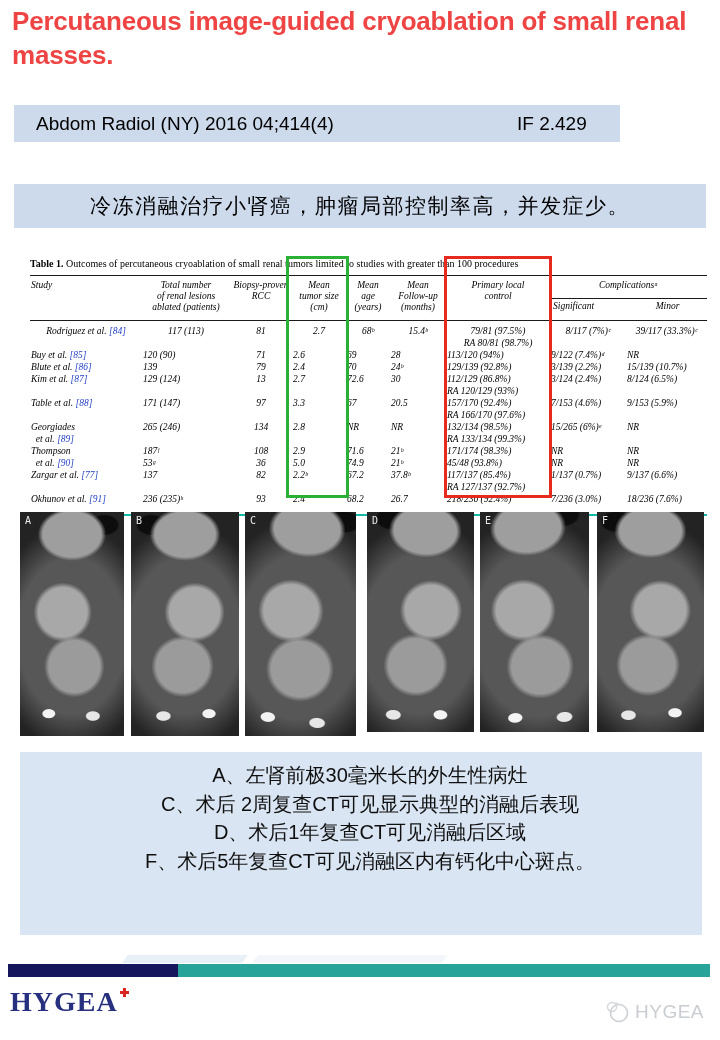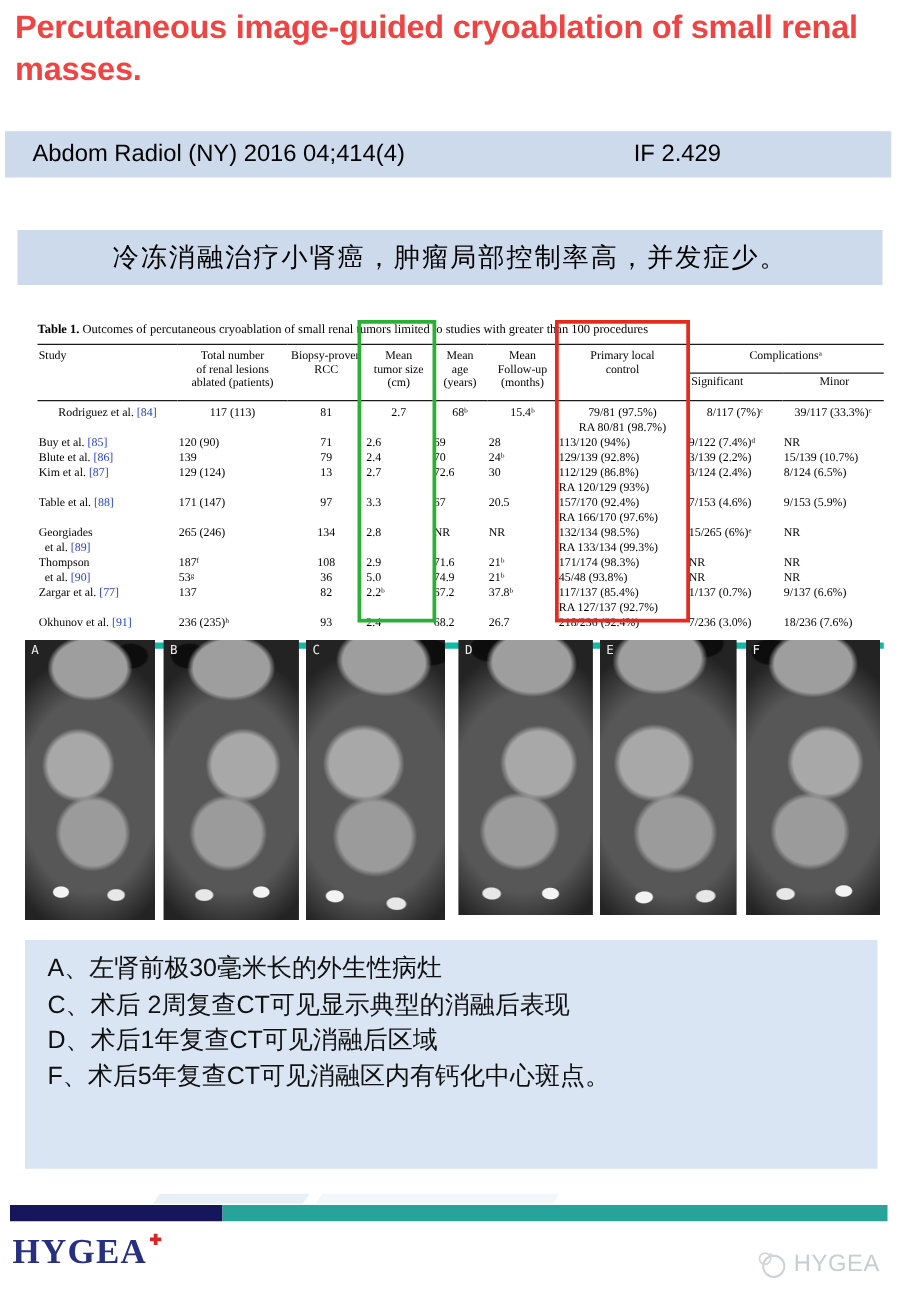--- a/index.html
+++ b/index.html
@@ -2,30 +2,30 @@
 <html><head>
 <meta charset="utf-8">
 <style>
   html,body{margin:0;padding:0;background:#ffffff;}
   body{width:720px;height:1040px;position:relative;font-family:"Liberation Sans",sans-serif;color:#000;}
   .slide{position:absolute;left:0;top:0;width:720px;height:1040px;overflow:hidden;background:#fff;}
 
   
   .title{position:absolute;left:12px;top:4px;width:688px;font-size:26px;font-weight:700;line-height:34px;letter-spacing:-0.2px;color:#ef4444;}
   .bar{position:absolute;background:#ccdaec;display:flex;align-items:center;}
-  .bar-cite{left:4px;top:105px;width:709px;height:37px;font-size:19px;}
+  .bar-cite{left:14px;top:105px;width:606px;height:37px;font-size:19px;}
   .cite-text{margin-left:22px;}
   .cite-if{position:absolute;left:503px;}
   .bar-cn{left:14px;top:184px;width:692px;height:44px;font-size:21px;justify-content:center;font-family:"Liberation Serif",serif;letter-spacing:1.5px;}
 
   
   .table-wrap{position:absolute;left:25px;top:239px;width:680px;height:264px;font-family:"Liberation Serif",serif;background:#fff;}
   .tcaption{font-size:10px;line-height:12px;margin:19px 0 0 5px;white-space:nowrap;}
   .tcaption b{font-weight:700;}
-  table.outcomes{border-collapse:collapse;table-layout:fixed;width:677px;margin:5px 0 0 5px;border-top:1px solid #1b1b1b;border-bottom:5px solid #14b8a6;}
+  table.outcomes{border-collapse:collapse;table-layout:fixed;width:677px;margin:5px 0 0 5px;border-top:1px solid #1b1b1b;border-bottom:2px solid #14b8a6;font-style:italic;}
   thead{border-bottom:1px solid #1b1b1b;}
   th{font-weight:400;font-size:9.5px;line-height:11px;padding:4px 1px 7px 1px;text-align:center;vertical-align:top;white-space:pre-line;}
   th.h-study{text-align:left;padding-left:1px;}
   th.h-comp{padding-bottom:2px;border-bottom:1px solid #1b1b1b;}
   th.h-sub{text-align:left;padding:2px 1px 4px 3px;}
   th.h-minor{text-align:center;}
   td{font-size:9.5px;line-height:12px;vertical-align:top;padding:0 1px;white-space:pre-line;}
   tbody tr:first-child td{padding-top:4px;text-align:center;}
   tbody tr:last-child td{padding-bottom:9px;}
   td.c-rcc{text-align:center;}
@@ -54,21 +54,21 @@
       radial-gradient(ellipse 85% 60% at 50% 55%, #575757 0 55%, #232323 80%);
     background-color:#1f1f1f;}
   .p-b .scanbg{transform:scaleX(-1);}
   .p-c .scanbg{transform:rotate(4deg) scale(1.06);}
   .p-d .scanbg{transform:scaleX(-1) rotate(-3deg) scale(1.04);}
   .p-e .scanbg{transform:rotate(-4deg) scale(1.07);}
   .p-f .scanbg{transform:scaleX(-1) scale(1.03);}
   .plabel{position:absolute;top:3px;left:5px;z-index:2;color:#ececec;font-size:10px;font-family:"DejaVu Sans Mono",monospace;}
 
   
-  .legend{position:absolute;left:20px;top:752px;width:682px;height:183px;background:#d9e5f2;}
+  .legend{position:absolute;left:20px;top:752px;width:682px;height:183px;background:#d9e5f2;text-align:center;}
   .lline{padding-left:18px;font-size:20px;line-height:28.5px;color:#101010;}
   .lline:first-child{padding-top:9px;}
 
   
   .hl1{position:absolute;left:125px;top:955px;width:120px;height:8px;background:#e9eff7;transform:skewX(-35deg);}
   .hl2{position:absolute;left:255px;top:955px;width:190px;height:8px;background:#f3f7fb;transform:skewX(-35deg);}
   .bar-navy{position:absolute;left:8px;top:964px;width:170px;height:13px;background:#16165c;}
   .bar-teal{position:absolute;left:178px;top:964px;width:532px;height:13px;background:#28a39a;}
   .logo{position:absolute;left:10px;top:986px;font-family:"Liberation Serif",serif;font-weight:700;font-size:28px;letter-spacing:1px;color:#27307f;}
   .logo-cross{display:inline-block;width:9px;height:9px;margin-left:2px;vertical-align:14px;

